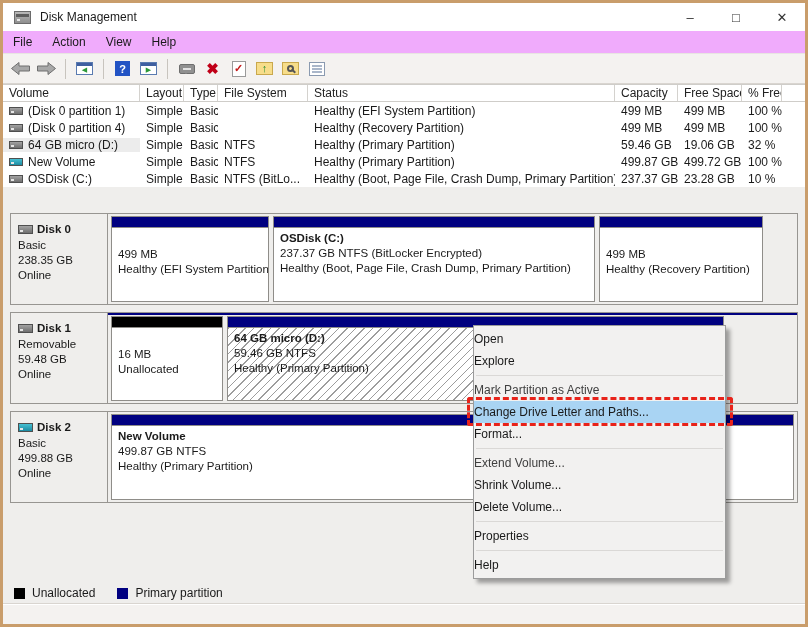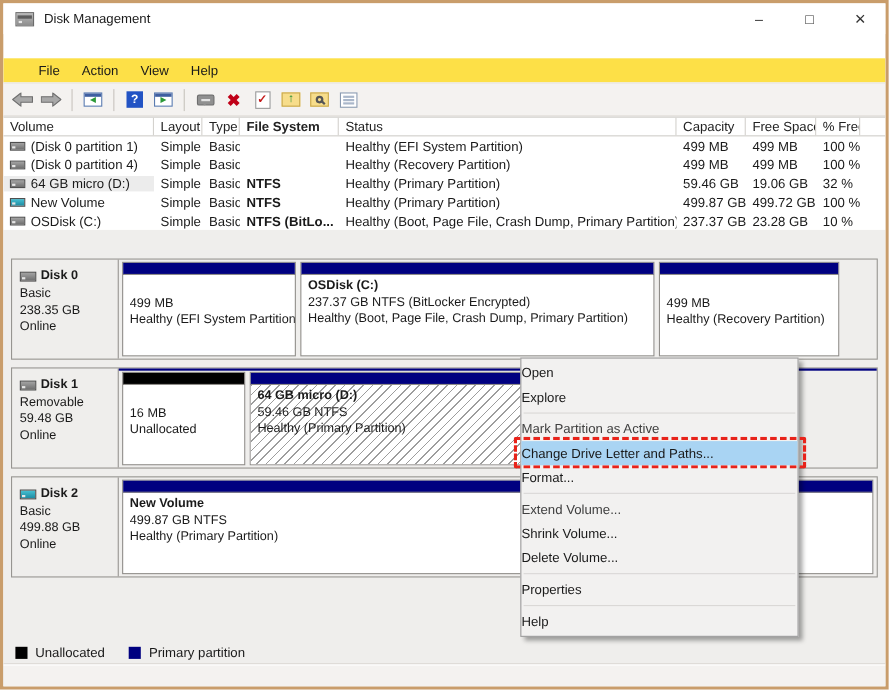--- a/index.html
+++ b/index.html
@@ -19,21 +19,21 @@
   
   .titlebar { height:28px; display:flex; align-items:center; padding-left:11px; background:#fff; flex:0 0 auto; }
   .title-icon { width:17px; height:13px; border:1px solid #6b6b6b; background:linear-gradient(#b9b9b9,#8e8e8e); position:relative; }
   .title-icon::before { content:""; position:absolute; left:1px; right:1px; top:2px; height:3px; background:#5d5d5d; }
   .title-icon::after { content:""; position:absolute; left:2px; bottom:2px; width:3px; height:2px; background:#e8e8e8; }
   .title-text { margin-left:9px; font-size:12px; }
   .win-controls { margin-left:auto; display:flex; height:100%; }
   .wc { width:46px; display:flex; align-items:center; justify-content:center; font-size:13px; color:#333; }
 
   
-  .menubar { height:22px; display:flex; align-items:center; padding-left:22px; background:#fde047; flex:0 0 auto;margin-top:22px; }
+  .menubar { height:22px; display:flex; align-items:center; padding-left:0; background:#f0abfc; flex:0 0 auto; }
   .menu-item { padding:2px 10px; }
 
   
   .toolbar { height:31px; background:#f4f2f0; border-top:1px solid #e8e5e2; border-bottom:1px solid #d9d5d0;
              display:flex; align-items:center; padding-left:7px; gap:5px; flex:0 0 auto; }
   .tsep { width:1px; height:20px; background:#c8c4be; margin:0 3px; }
   .ticon { width:21px; height:21px; display:flex; align-items:center; justify-content:center; }
   .win-mini { width:17px; height:13px; border:1px solid #5a7bb0; background:#fff; position:relative; display:flex; align-items:flex-end; justify-content:center; }
   .win-mini::before { content:""; position:absolute; top:0; left:0; right:0; height:3px; background:#3f5fa0; }
   .win-mini .g { font-size:7px; line-height:9px; color:#2c9938; }
@@ -52,21 +52,21 @@
 
   
   .vol-table { flex:0 0 auto; background:#fff; }
   .vt-row { display:flex; height:17px; align-items:center; }
   .vt-header { height:18px; border-top:1px solid #cfcdc9; border-bottom:1px solid #cfcdc9; }
   .vt-header .cell { height:100%; display:flex; align-items:center; border-right:1px solid #d4d2ce; padding-left:6px; color:#222; }
   .cell { padding-left:6px; white-space:nowrap; overflow:hidden; }
   .c-vol { width:137px; display:flex; align-items:center; gap:5px; }
   .c-lay { width:44px; }
   .c-typ { width:34px; }
-  .c-fs  { width:90px;font-weight:bold; }
+  .c-fs  { width:90px; }
   .c-st  { width:307px; }
   .c-cap { width:63px; }
   .c-fre { width:64px; }
   .c-pct { width:40px; }
   .c-fill{ flex:1; border-right:none !important; }
   .vicon { flex:0 0 auto; width:14px; height:8px; border:1px solid #4f4f4f; background:linear-gradient(#a3a3a3,#6f6f6f); position:relative; }
   .vicon::after { content:""; position:absolute; left:1px; bottom:1px; width:3px; height:2px; background:#e6e6e6; }
   .vicon.teal { background:linear-gradient(#46c0d2,#1d8ba2); }
   .vt-row.selected .c-vol { background:#ececec; }
 

